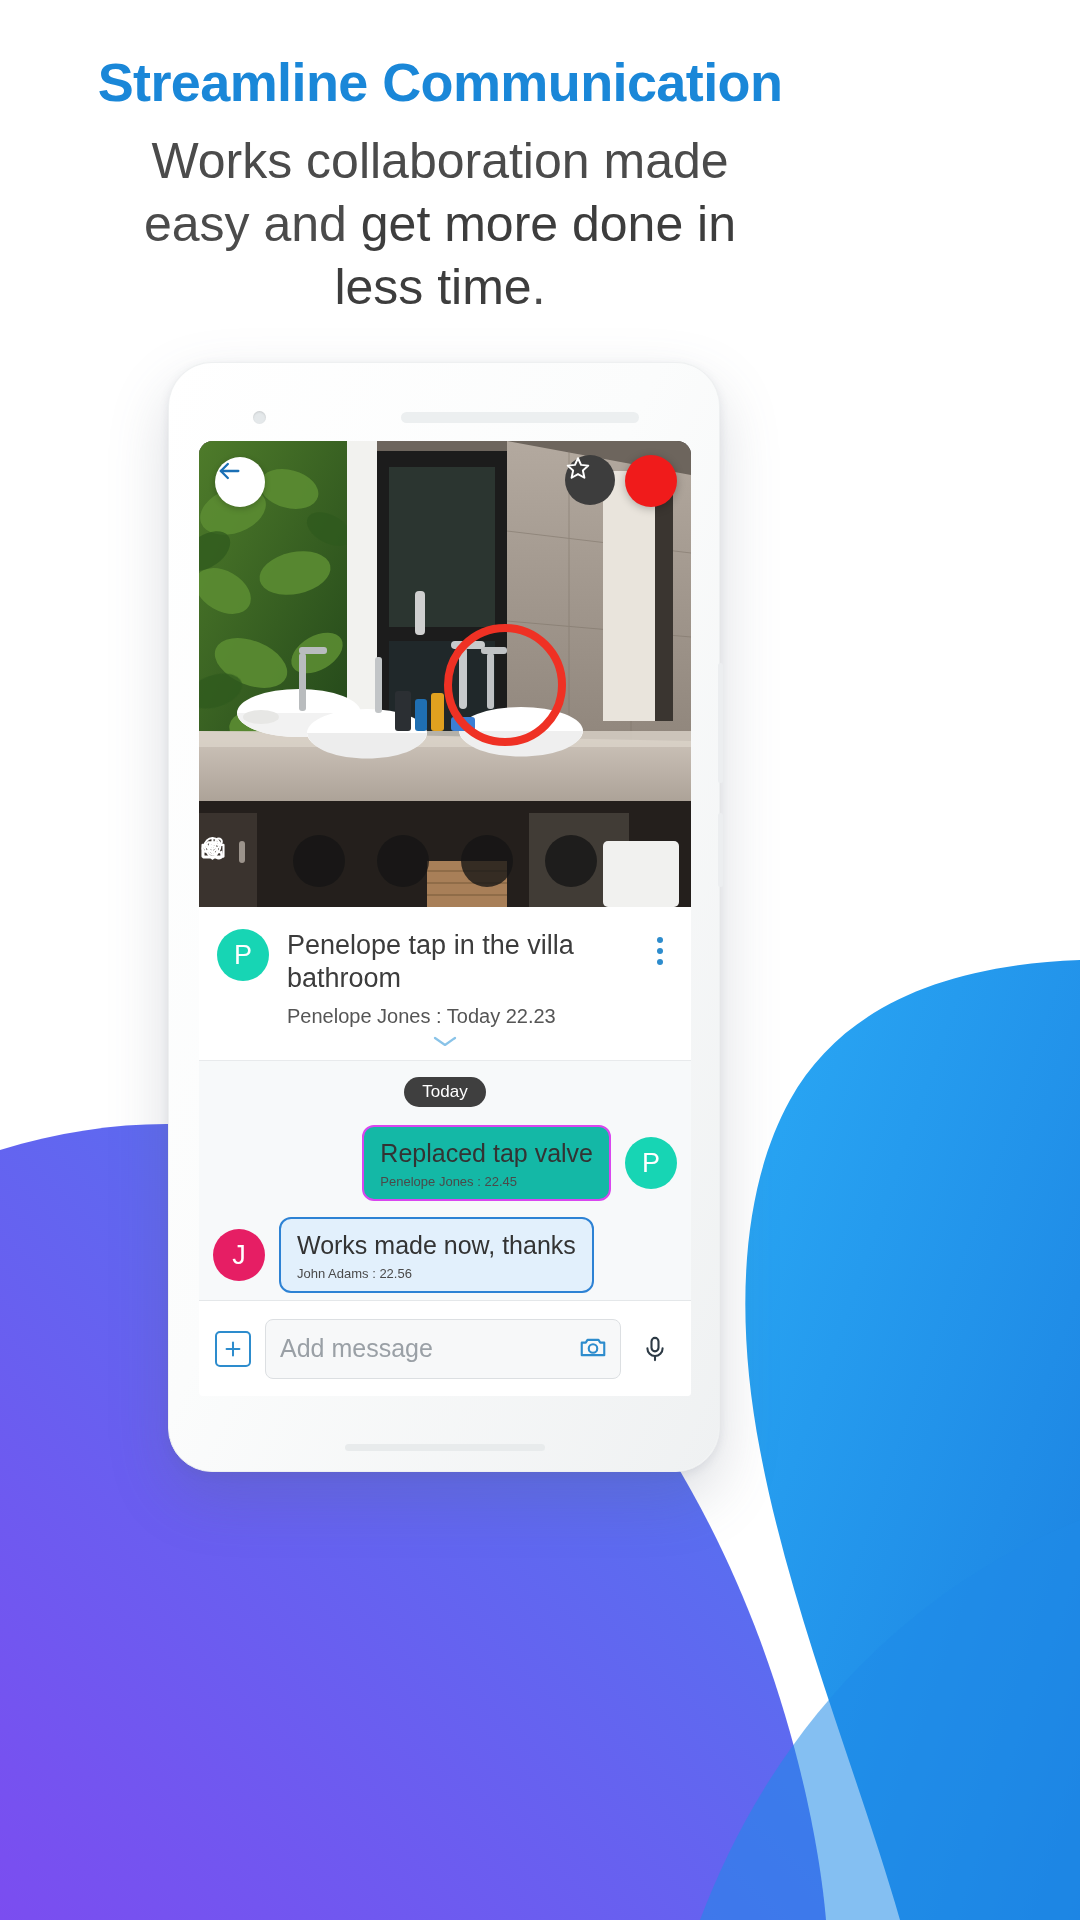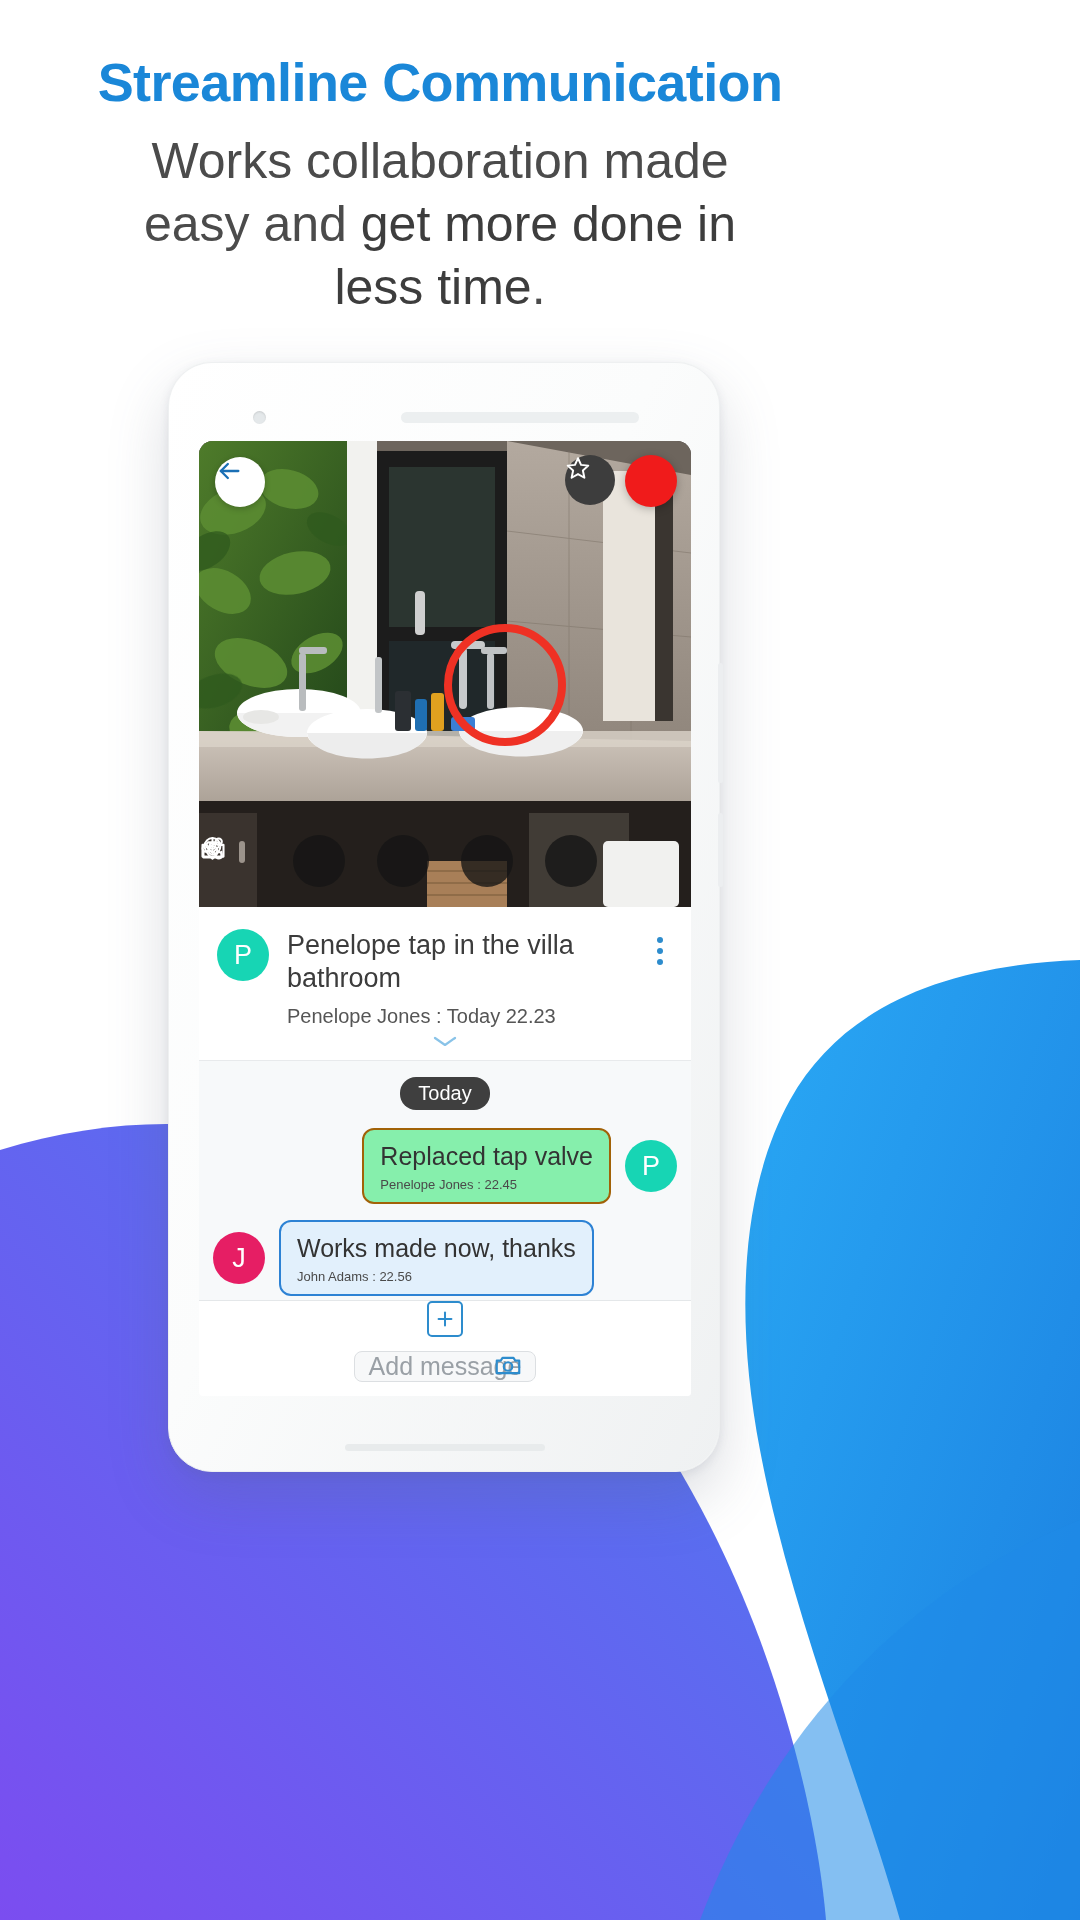--- a/index.html
+++ b/index.html
@@ -127,41 +127,41 @@
   .expand-chevron {
     display: flex; justify-content: center; padding: 6px 0 2px 0;
   }
 
   
   .chat {
     background: #f7f9fa; padding: 16px 14px 10px 14px; min-height: 330px;
   }
   .daypill-row { display: flex; justify-content: center; margin-bottom: 18px; }
   .daypill {
-    background: #3f3f3f; color: #fff; font-size: 20px;
+    background: #3f3f3f; color: #fff; font-size: 17px;
     padding: 5px 18px; border-radius: 16px;
   }
   .msg-row { display: flex; align-items: center; gap: 14px; margin-bottom: 16px; }
   .msg-row.right { justify-content: flex-end; }
   .bubble {
     border-radius: 12px; padding: 12px 16px 10px 16px; max-width: 330px;
   }
   .bubble .b-text { font-size: 25px; color: #333; line-height: 1.15; }
   .bubble .b-meta { font-size: 13px; color: #4a4a4a; margin-top: 6px; }
-  .b-green { background: #86efac; border: 2px solid #a16207; }
+  .b-green { background: #14b8a6; border: 2px solid #d946ef; }
   .b-blue  { background: #e2f0fc; border: 2px solid #2d82d4; }
   .b-white { background: #fdfdfd; border: 1px solid #d6d9dc; border-radius: 4px; }
   .b-white .b-text { display: flex; align-items: center; gap: 16px; }
   .status-dot { width: 21px; height: 21px; border-radius: 50%; background: #14a823; flex:0 0 auto; }
 
   
   .composer {
     position: absolute; left: 0; bottom: 0; width: 492px; height: 96px;
     background: #fff; border-top: 1px solid #e4e7e9;
-    display: flex; align-items: center; gap: 14px; padding: 0 16px; flex-direction: column;
+    display: flex; align-items: center; gap: 14px; padding: 0 16px;
   }
   .plus-btn {
     width: 36px; height: 36px; border: 2px solid #2d8ccd; border-radius: 5px;
     display: flex; align-items: center; justify-content: center; flex: 0 0 auto;
   }
   .msg-input {
     flex: 1 1 auto; height: 60px; border: 1px solid #dcdfe2; border-radius: 8px;
     background: #f7f8f9; display: flex; align-items: center;
     padding: 0 14px; position: relative;
   }

